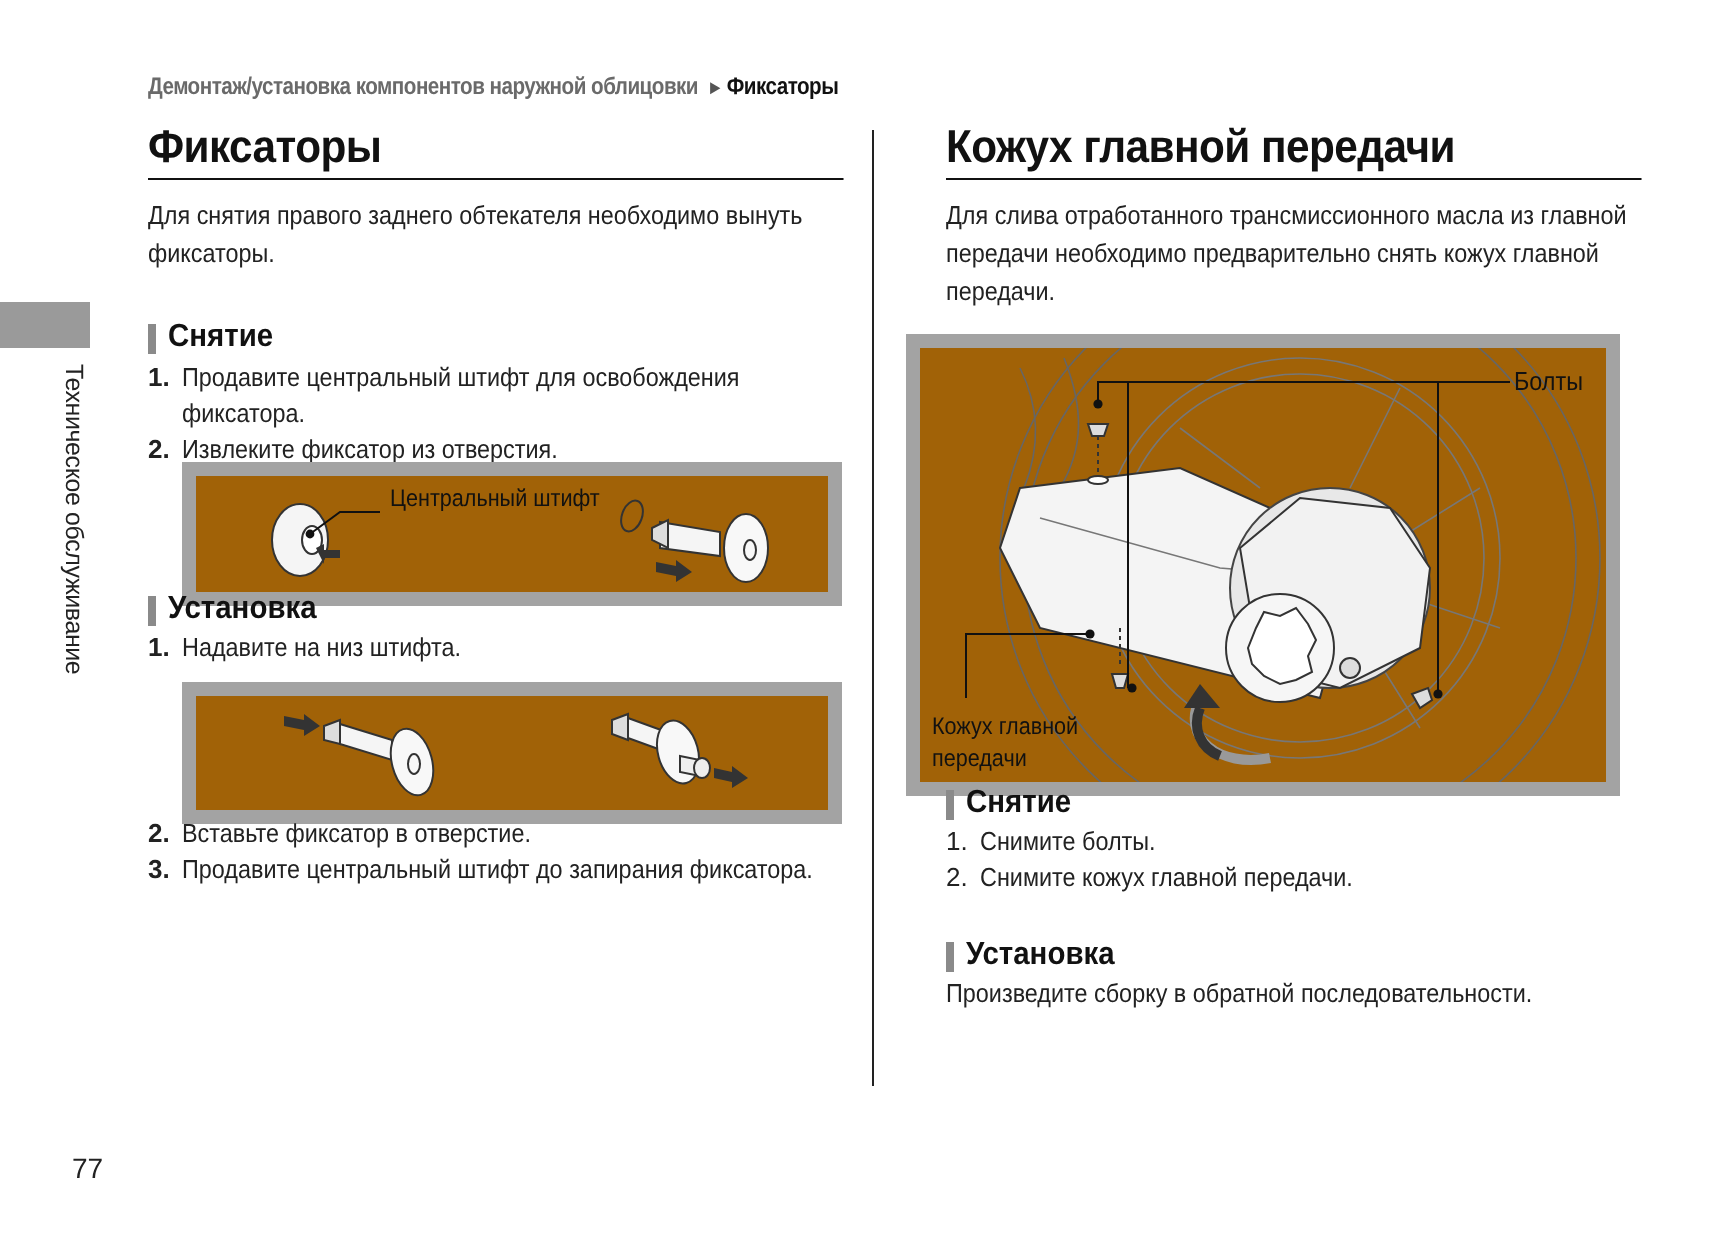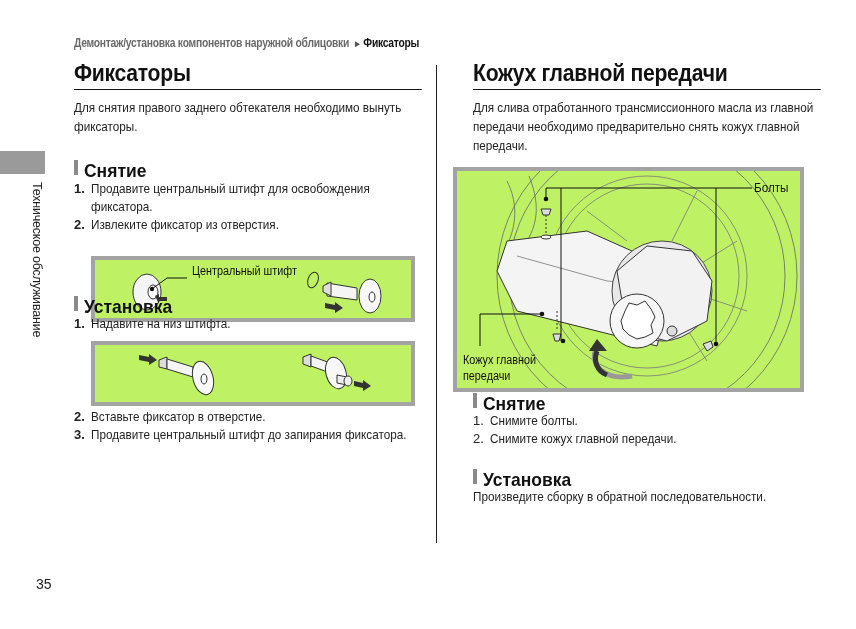--- a/index.html
+++ b/index.html
@@ -29,33 +29,33 @@
     h1.sec-title {
       margin: 0; font-size: 23px; font-weight: bold; color: #111; line-height: 30px;
       padding-bottom: 1px; border-bottom: 1.5px solid #111; letter-spacing: -0.3px;
       transform: scaleX(0.92); transform-origin: left top; width: 108.7%;
     }
     .para {
       font-size: 13px; line-height: 19px; color: #222; margin-top: 8px;
       transform: scaleX(0.9); transform-origin: left top; width: 111%;
     }
     .sub-head {
-      display: flex; align-items: flex-start; font-weight: bold; font-size: 19px; color: #111; height: 18px;
+      display: flex; align-items: center; font-weight: bold; font-size: 16px; color: #111; height: 18px;
     }
     .sub-head .bar { width: 4px; height: 15px; background: #8a8a8a; margin-right: 6px; }
     .sub-head .txt { transform: scaleX(0.92); transform-origin: left center; display: inline-block; }
     .steps { margin: 0; padding: 0; list-style: none; }
     .steps li {
       position: relative; padding-left: 17px; font-size: 13px; line-height: 18px; color: #222;
     }
     .steps li .num { position: absolute; left: 0; top: 0; font-weight: bold; }
     .steps li .num.plain { font-weight: normal; }
     .steps li .txt { display: inline-block; transform: scaleX(0.9); transform-origin: left top; width: 111%; }
 
-    .figure { position: absolute; background: #bef264; border: 4px solid #a3a3a3; }
+    .figure { position: absolute; background: #a16207; border: 7px solid #a3a3a3; }
     .fig-label { position: absolute; font-size: 12px; color: #111; white-space: nowrap; transform: scaleX(0.9); transform-origin: left top; line-height: 16px; }
 
     .page-num { position: absolute; left: 36px; top: 576px; font-size: 14px; color: #222; }
   </style>
 </head>
 <body>
 
 <div class="breadcrumb">
   <span>Демонтаж/установка компонентов наружной облицовки</span>
   <span class="arrow">►</span><span class="current">Фиксаторы</span>
@@ -79,21 +79,21 @@
       <span class="num">1.</span>
       <span class="txt">Продавите центральный штифт для освобождения фиксатора.</span>
     </li>
     <li>
       <span class="num">2.</span>
       <span class="txt">Извлеките фиксатор из отверстия.</span>
     </li>
   </ol>
 </div>
 
-<div class="figure" style="left:91px; top:231px; width:316px; height:58px;margin-top:25px;">
+<div class="figure" style="left:91px; top:231px; width:316px; height:58px;">
   <svg width="316" height="58" viewBox="0 0 316 58">
 
     <ellipse cx="52" cy="32" rx="14" ry="18" fill="#f5f5f5" stroke="#333" stroke-width="1"></ellipse>
     <ellipse cx="58" cy="32" rx="5" ry="7" fill="#fff" stroke="#333" stroke-width="1"></ellipse>
     <circle cx="57" cy="29" r="2.2" fill="#111"></circle>
     <path d="M57 29 L72 18 L92 18" fill="none" stroke="#111" stroke-width="1"></path>
     <path d="M60 36 L64 34 L64 37 L72 37 L72 41 L64 41 L64 44 Z" fill="#333"></path>
 
     <ellipse cx="218" cy="20" rx="5" ry="8" fill="none" stroke="#333" stroke-width="1" transform="rotate(20 218 20)"></ellipse>
 
@@ -219,13 +219,13 @@
       <span class="txt">Снимите кожух главной передачи.</span>
     </li>
   </ol>
   <div class="sub-head" style="margin-top:21px;">
     <span class="bar"></span>
     <span class="txt">Установка</span>
   </div>
   <div class="para" style="margin-top:0;">Произведите сборку в обратной последовательности.</div>
 </div>
 
-<div class="page-num">35</div>
+<div class="page-num">77</div>
 
 </body></html>

